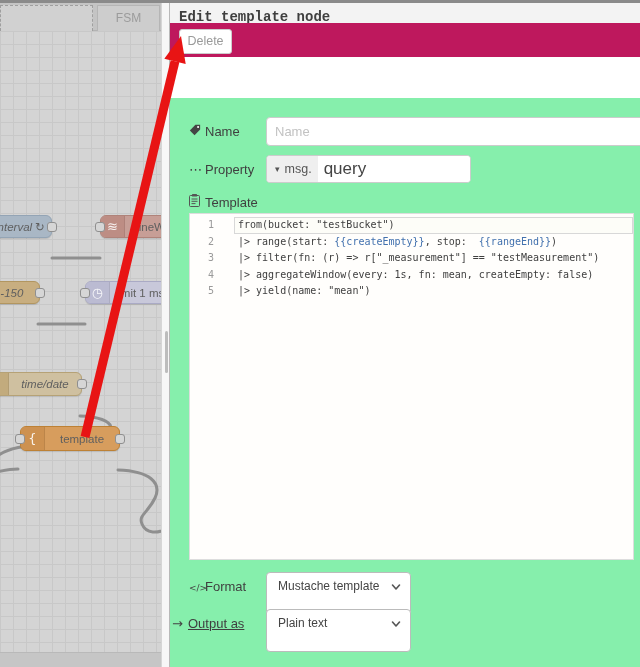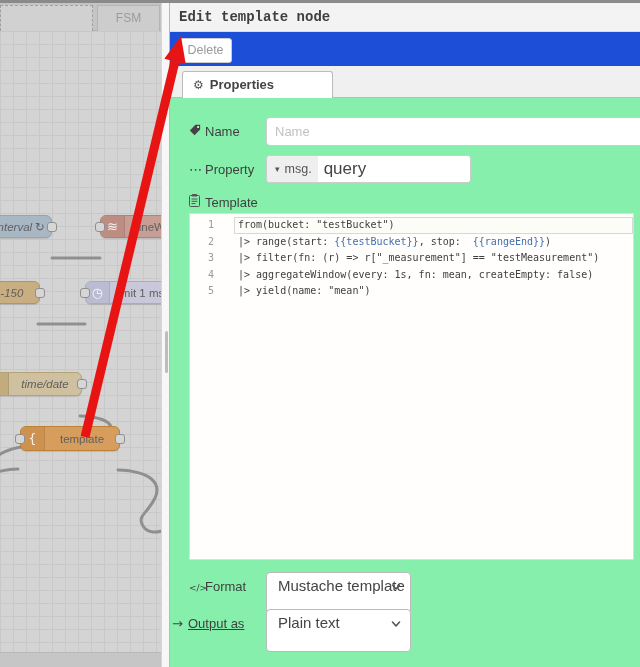--- a/index.html
+++ b/index.html
@@ -32,21 +32,21 @@
   .fport { position:absolute; width:10px; height:10px; background:#d6d6d6; border:1px solid #8f8f8f; border-radius:3px; top:50%; margin-top:-5px; }
   .fport.in { left:-6px; } .fport.out { right:-6px; }
 
   .vscroll-strip { position:absolute; left:161px; top:0; width:8px; height:667px; background:#f7f7f7; border-left:1px solid #d6d6d6; }
   .vscroll-thumb { position:absolute; left:2.5px; top:331px; width:3px; height:42px; background:#bdbdbd; border-radius:2px; }
 
   
   .dialog { position:absolute; left:169px; top:0; width:471px; height:667px; background:#fff; border-left:1px solid #b9b9b9; }
   .dlg-header { position:absolute; left:0; top:3px; width:471px; height:29px; background:#f3f3f3; border-bottom:1px solid #dcdcdc;
     font-size:14px; font-weight:bold; color:#3f3f3f; line-height:28px; padding-left:9px;font-family:Liberation Mono, monospace; }
-  .dlg-toolbar { position:absolute; left:0; top:32px; width:471px; height:34px; background:#1d4ed8; }
+  .dlg-toolbar { position:absolute; left:0; top:23px; width:471px; height:34px; background:#be185d; }
   .btn-delete { position:absolute; left:9px; top:6px; width:53px; height:25px; background:#fff; border:1px solid #ccc; border-radius:3px;
     color:#9a9a9a; font-size:12.5px; text-align:center; line-height:23px; cursor:pointer; }
   .dlg-tabrow { position:absolute; left:0; top:66px; width:471px; height:32px; background:#f0f0f0; border-bottom:1px solid #bbb; }
   .tab-properties { position:absolute; left:12px; top:5px; width:151px; height:27px; background:#fff; border:1px solid #bbb; border-bottom:none;
     border-radius:3px 3px 0 0; font-size:13px; font-weight:bold; color:#444; line-height:26px; padding-left:10px; }
   .tab-properties .gear { font-family:"DejaVu Sans",sans-serif; font-weight:normal; color:#555; margin-right:6px; font-size:12px; }
 
   .dlg-form { position:absolute; left:0; top:98px; width:471px; height:569px; background:#86efac; }
   .frm-label { position:absolute; font-size:13px; color:#3f3f3f; white-space:nowrap; }
   .frm-label .lbl-ic { display:inline-block; width:16px; color:#444; font-family:"DejaVu Sans",sans-serif; }
@@ -65,21 +65,21 @@
   .code-gutter { position:absolute; left:0; top:0; width:36px; height:100%; background:#fffefc; }
   .gut-num { height:16.5px; line-height:16.5px; text-align:right; padding-right:12px; color:#9a9a9a;
     font-family:"DejaVu Sans Mono","Liberation Mono",monospace; font-size:10px; }
   .code-lines { position:absolute; left:44px; top:0; right:0; }
   .code-row { height:16.5px; line-height:16.5px; white-space:pre; font-family:"DejaVu Sans Mono","Liberation Mono",monospace; font-size:10px; padding-left:4px; }
   .code-row.active { outline:1px solid #d8d8d8; outline-offset:-1px; background:#fdfdf8; }
   .code-gutter, .code-lines { padding-top:3px; }
   .code-row .code { color:#404040; }
   .code-row .mustache { color:#4271ae; }
 
-  .sel-box { position:absolute; width:145px; height:43px; border:1px solid #bbb; border-radius:4px; background:#fff; font-size:15px; color:#444;
+  .sel-box { position:absolute; width:145px; height:43px; border:1px solid #bbb; border-radius:4px; background:#fff; font-size:12px; color:#444;
     line-height:26px; padding-left:11px; cursor:pointer; }
   .sel-box svg { position:absolute; right:9px; top:9px; }
 
   
   .anno { position:absolute; left:0; top:0; width:640px; height:667px; z-index:50; pointer-events:none; }
 </style>
 </head>
 <body>
 
 <div class="topstrip"></div>
@@ -138,23 +138,20 @@
   <div class="vscroll-thumb"></div>
 </div>
 
 <div class="dialog">
   <div class="dlg-header">Edit template node</div>
 
   <div class="dlg-toolbar">
     <div class="btn-delete">Delete</div>
   </div>
 
-  <div class="dlg-tabrow">
-    <div class="tab-properties"><span class="gear">⚙</span><span>Properties</span></div>
-  </div>
 
   <div class="dlg-form">
 
     <div class="frm-label" style="left:19px; top:26px;">
       <span class="lbl-ic"><svg width="12" height="12" viewBox="0 0 14 14">
             <path d="M7.5 1 H13 V6.5 L6.5 13 L1 7.5 Z" fill="#444"></path>
             <circle cx="10.6" cy="3.4" r="1.2" fill="#fff"></circle>
           </svg></span><span>Name</span>
     </div>
     <input class="txt-input" style="left: 96px; top: 19px; width: 380px; height: 29px;" placeholder="Name">
@@ -183,21 +180,21 @@
     <div class="code-editor">
       <div class="code-gutter">
           <div class="gut-num">1</div>
           <div class="gut-num">2</div>
           <div class="gut-num">3</div>
           <div class="gut-num">4</div>
           <div class="gut-num">5</div>
         </div>
       <div class="code-lines">
           <div class="code-row active"><span class="code">from(bucket: "testBucket")</span></div>
-          <div class="code-row"><span class="code">|&gt; range(start: </span><span class="mustache">{{testBucket}}</span><span class="code">, stop:  </span><span class="mustache">{{rangeEnd}}</span><span class="code">)</span></div>
+          <div class="code-row"><span class="code">|&gt; range(start: </span><span class="mustache">{{createEmpty}}</span><span class="code">, stop:  </span><span class="mustache">{{rangeEnd}}</span><span class="code">)</span></div>
           <div class="code-row"><span class="code">|&gt; filter(fn: (r) =&gt; r["_measurement"] == "testMeasurement")</span></div>
           <div class="code-row"><span class="code">|&gt; aggregateWindow(every: 1s, fn: mean, createEmpty: false)</span></div>
           <div class="code-row"><span class="code">|&gt; yield(name: "mean")</span></div>
         </div>
     </div>
 
     <div class="frm-label" style="left:19px; top:481px;">
       <span class="lbl-ic" style="font-size:9px;">&lt;/&gt;</span><span>Format</span>
     </div>
     <div class="sel-box" style="left:96px; top:474px;">

